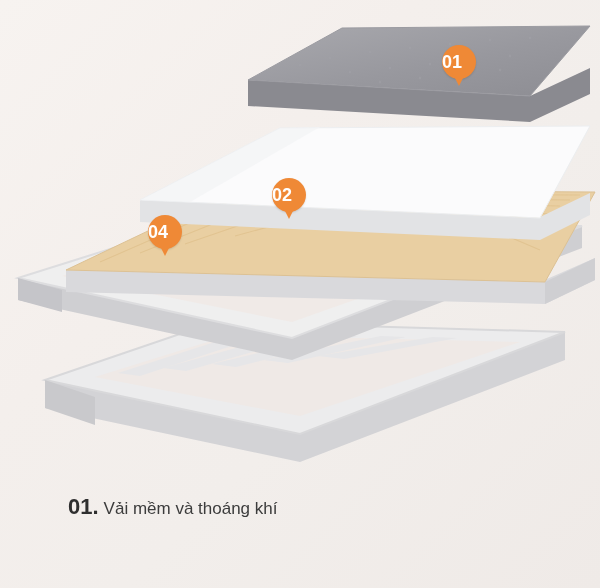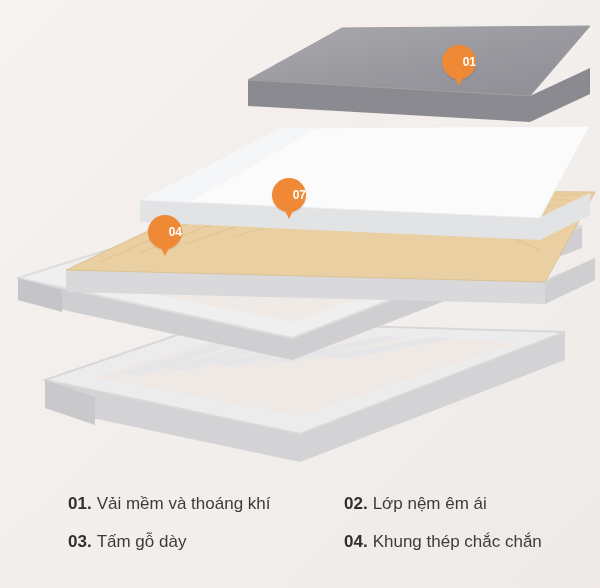--- a/index.html
+++ b/index.html
@@ -53,23 +53,23 @@
     border-right: 7px solid transparent;
     border-top: 14px solid #ef8936;
   }
   .marker .num {
     position: absolute;
     left: 0;
     top: 0;
     width: 34px;
     height: 34px;
     line-height: 34px;
-    text-align: right;
+    text-align: left;
     color: #ffffff;
-    font-size: 12px;
+    font-size: 18px;
     font-weight: bold;
     font-family: "Liberation Sans", sans-serif;
   }
   
   #captions {
     position: absolute;
     left: 0;
     top: 470px;
     width: 600px;
     height: 118px;
@@ -77,21 +77,21 @@
   .caption {
     position: absolute;
     font-size: 17px;
     color: #3c3c3c;
     font-family: "Liberation Sans", sans-serif;
     white-space: nowrap;
   }
   .caption .idx {
     color: #2f2f2f;
     font-weight: bold;
-    font-size: 17px;
+    font-size: 22px;
     margin-right: 5px;
   }
   .c1 { left: 68px;  top: 24px; }
   .c2 { left: 344px; top: 24px; }
   .c3 { left: 68px;  top: 62px; }
   .c4 { left: 344px; top: 62px; }
 </style>
 </head>
 <body>
 
@@ -213,39 +213,30 @@
     <div class="marker" style="left:442px; top:45px;">
       <div class="pin"></div>
       <div class="tip"></div>
       <div class="num">01</div>
     </div>
 
 
     <div class="marker" style="left:272px; top:178px;">
       <div class="pin"></div>
       <div class="tip"></div>
-      <div class="num">07</div>
+      <div class="num">02</div>
     </div>
 
     <div class="marker" style="left:148px; top:215px;">
       <div class="pin"></div>
       <div class="tip"></div>
       <div class="num">04</div>
     </div>
 
   </div>
 
   <div id="captions">
     <div class="caption c1">
       <span class="idx">01.</span><span>Vải mềm và thoáng khí</span>
     </div>
-    <div class="caption c2">
-      <span class="idx">02.</span><span>Lớp nệm êm ái</span>
-    </div>
-    <div class="caption c3">
-      <span class="idx">03.</span><span>Tấm gỗ dày</span>
-    </div>
-    <div class="caption c4">
-      <span class="idx">04.</span><span>Khung thép chắc chắn</span>
-    </div>
   </div>
 
 </div>
 
 </body></html>

